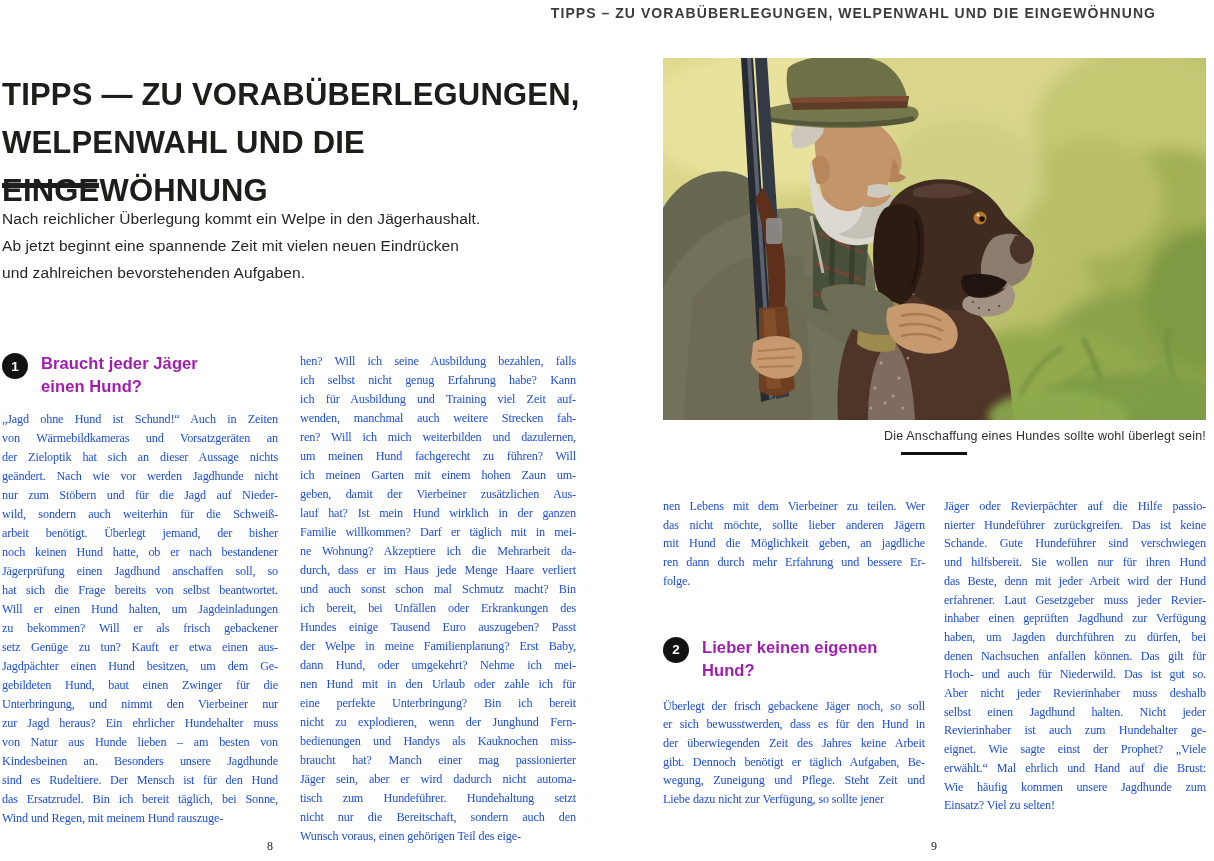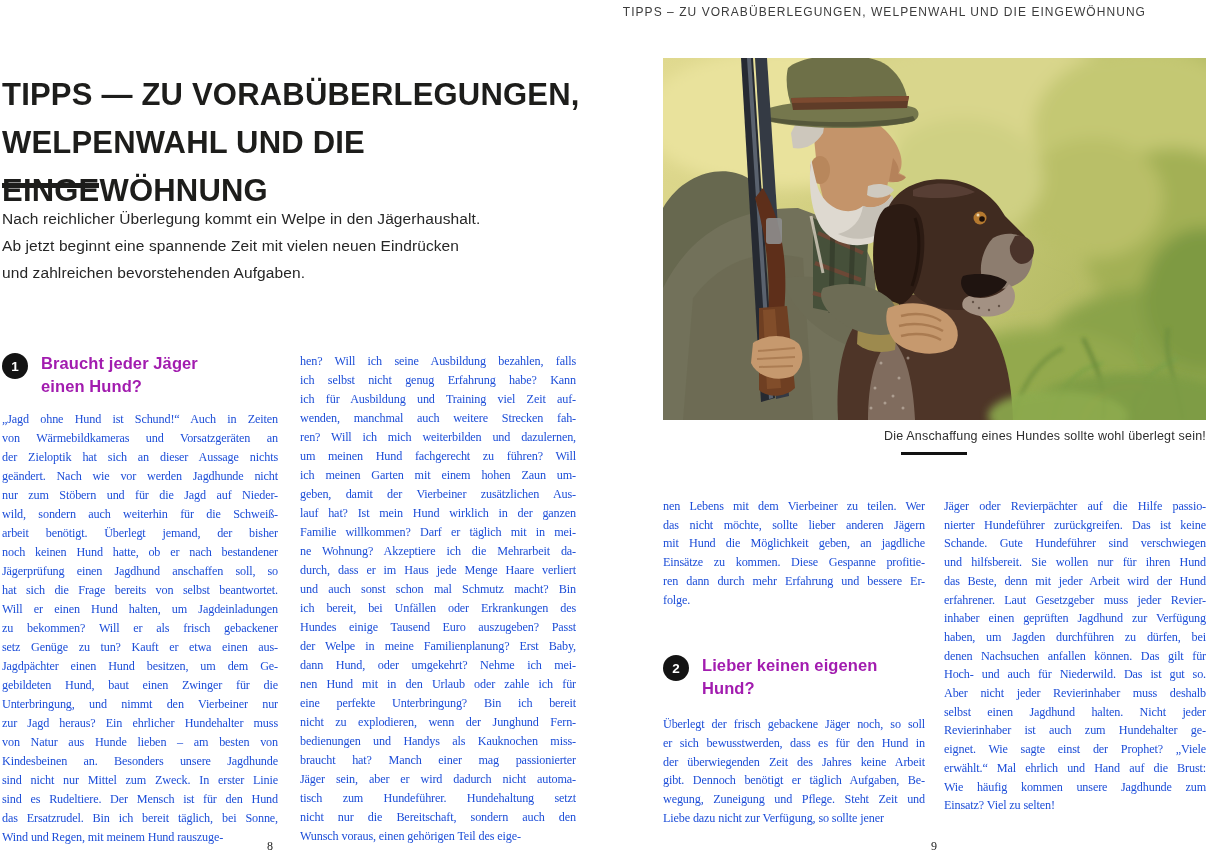--- a/index.html
+++ b/index.html
@@ -1,22 +1,22 @@
 <!DOCTYPE html>
 <html><head>
 <meta charset="utf-8">
 <style>
   html,body { margin:0; padding:0; background:#ffffff; }
   .page {
     position:relative; width:1214px; height:861px; background:#ffffff;
     font-family:"Liberation Sans", sans-serif; color:#1d1d1b; overflow:hidden;
   }
   .running-header {
-    position:absolute; top:5px; right:68px;
-    font-size:12px; font-weight:400; letter-spacing:1.05px; color:#3c3c3c;
+    position:absolute; top:5px; right:58px;
+    font-size:14px; font-weight:700; letter-spacing:1.05px; color:#3c3c3c;
   }
   .title {
     position:absolute; left:2px; top:50px; width:600px;
     font-size:31px; font-weight:800; line-height:48px; letter-spacing:0.2px;
     white-space:pre-line; color:#1d1d1b;
   }
   .title-rule { position:absolute; left:2px; top:183px; width:97px; height:5px; background:#1d1d1b; }
   .intro {
     position:absolute; left:2px; top:205px; width:560px;
     font-size:15.5px; line-height:27px; letter-spacing:0.1px; color:#262626;
@@ -92,21 +92,20 @@
           <div class="tl">hat sich die Frage bereits von selbst beantwortet.</div>
           <div class="tl">Will er einen Hund halten, um Jagdeinladungen</div>
           <div class="tl">zu bekommen? Will er als frisch gebackener</div>
           <div class="tl">setz Genüge zu tun? Kauft er etwa einen aus-</div>
           <div class="tl">Jagdpächter einen Hund besitzen, um dem Ge-</div>
           <div class="tl">gebildeten Hund, baut einen Zwinger für die</div>
           <div class="tl">Unterbringung, und nimmt den Vierbeiner nur</div>
           <div class="tl">zur Jagd heraus? Ein ehrlicher Hundehalter muss</div>
           <div class="tl">von Natur aus Hunde lieben – am besten von</div>
           <div class="tl">Kindesbeinen an. Besonders unsere Jagdhunde</div>
-          <div class="tl">sind nicht nur Mittel zum Zweck. In erster Linie</div>
           <div class="tl">sind es Rudeltiere. Der Mensch ist für den Hund</div>
           <div class="tl">das Ersatzrudel. Bin ich bereit täglich, bei Sonne,</div>
           <div class="tl tl-last">Wind und Regen, mit meinem Hund rauszuge-</div>
         </div>
     </div>
     <div class="col">
       <div class="body-text lh-a">
           <div class="tl">hen? Will ich seine Ausbildung bezahlen, falls</div>
           <div class="tl">ich selbst nicht genug Erfahrung habe? Kann</div>
           <div class="tl">ich für Ausbildung und Training viel Zeit auf-</div>
@@ -264,21 +263,20 @@
 
   <div class="caption">Die Anschaffung eines Hundes sollte wohl überlegt sein!</div>
   <div class="caption-rule"></div>
 
   <div class="cols-right">
     <div class="col-r">
       <div class="body-text lh-b">
           <div class="tl">nen Lebens mit dem Vierbeiner zu teilen. Wer</div>
           <div class="tl">das nicht möchte, sollte lieber anderen Jägern</div>
           <div class="tl">mit Hund die Möglichkeit geben, an jagdliche</div>
-          <div class="tl">Einsätze zu kommen. Diese Gespanne profitie-</div>
           <div class="tl">ren dann durch mehr Erfahrung und bessere Er-</div>
           <div class="tl tl-last">folge.</div>
         </div>
       <div class="sec-head mt-sec">
         <div class="badge">2</div>
         <div class="sec-title">Lieber keinen eigenen
 Hund?</div>
       </div>
       <div class="body-text lh-b mt-p">
           <div class="tl">Überlegt der frisch gebackene Jäger noch, so soll</div>

